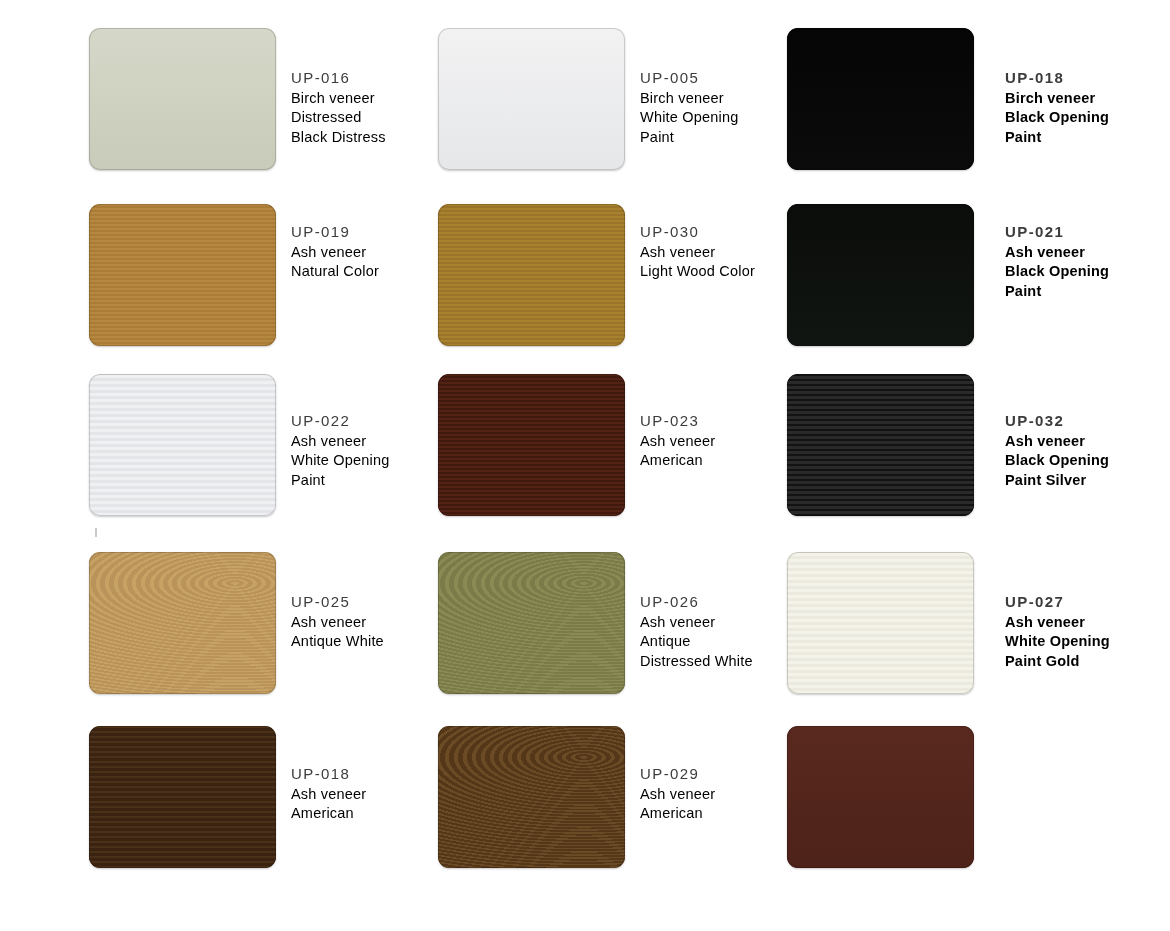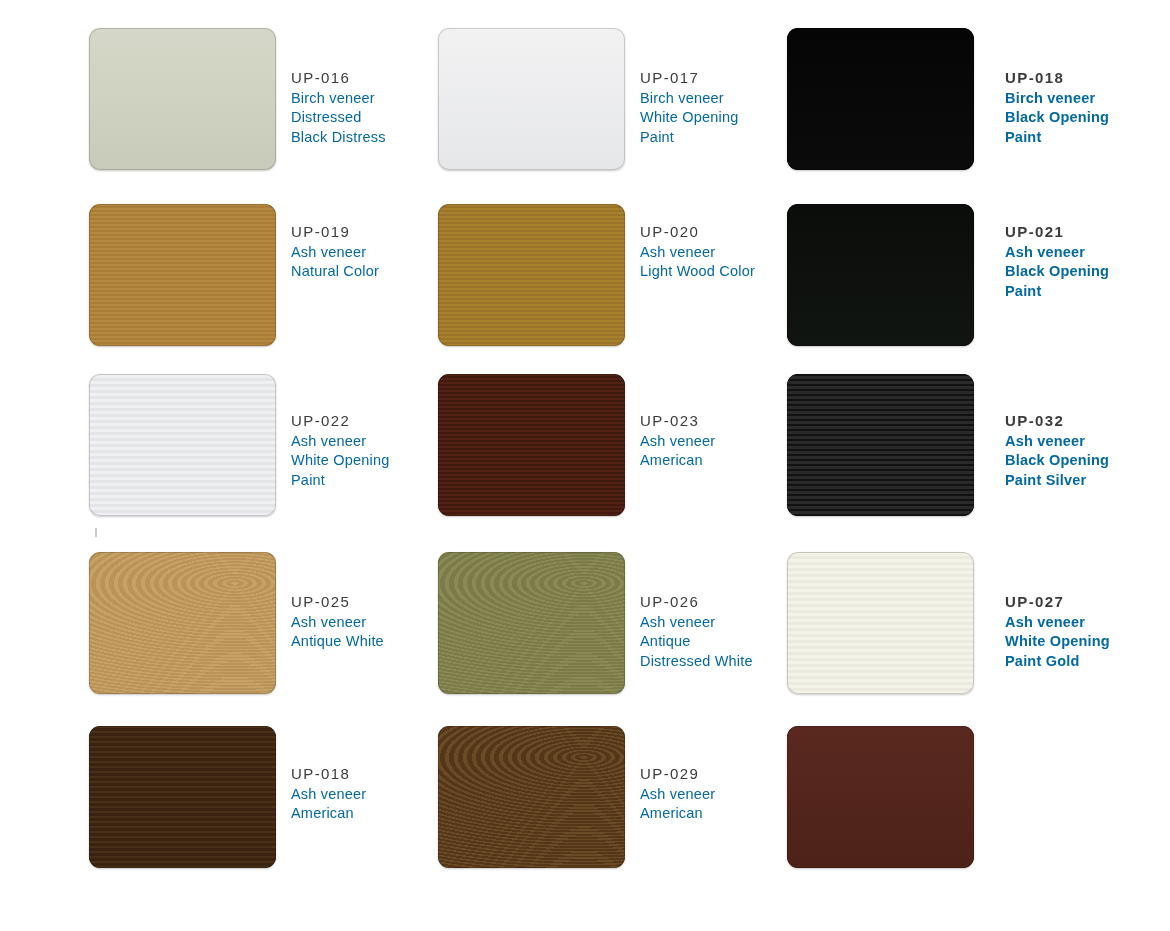--- a/index.html
+++ b/index.html
@@ -68,21 +68,21 @@
     letter-spacing: 0.2px;
     white-space: nowrap;
   }
   .caption .code {
     font-size: 15px;
     letter-spacing: 1.4px;
     color: #3c3c3c;
     margin-bottom: 1px;
   }
   .caption .line {
-    color: #0369a1;
+    color: #000000;
   }
   
   .r1 .caption { padding-top: 40px; }
   .r2 .caption { padding-top: 18px; }
   .r3 .caption { padding-top: 37px; }
   .r4 .caption { padding-top: 40px; }
   .r5 .caption { padding-top: 38px; }
   .cell.c3 .caption { margin-left: 31px; font-weight: bold; }
 
   .speck {
@@ -110,21 +110,21 @@
           <div class="line">Distressed</div>
           <div class="line">Black Distress</div>
         </div>
       </div>
       <div class="cell r1 c2">
         <div class="swatch" style="background: rgb(242, 242, 243);">
           <div class="grain" style="background: linear-gradient(rgb(242, 242, 243) 0%, rgb(230, 231, 233) 100%);"></div>
           <div class="edge"></div>
         </div>
         <div class="caption">
-          <div class="code">UP-017</div>
+          <div class="code">UP-005</div>
           <div class="line">Birch veneer</div>
           <div class="line">White Opening</div>
           <div class="line">Paint</div>
         </div>
       </div>
       <div class="cell r1 c3">
         <div class="swatch" style="background: rgb(5, 5, 5);">
           <div class="grain" style="background: linear-gradient(rgb(5, 5, 5) 0%, rgb(11, 11, 11) 100%);"></div>
           <div class="edge"></div>
         </div>
@@ -145,21 +145,21 @@
           <div class="line">Ash veneer</div>
           <div class="line">Natural Color</div>
         </div>
       </div>
       <div class="cell r2 c2">
         <div class="swatch" style="background: rgb(168, 129, 47);">
           <div class="grain" style="background: repeating-linear-gradient(0deg, rgb(168, 129, 47) 0px, rgb(168, 129, 47) 2px, rgb(153, 116, 41) 2px, rgb(153, 116, 41) 4px), linear-gradient(rgba(255, 255, 255, 0.1), rgba(0, 0, 0, 0.14));"></div>
           <div class="edge"></div>
         </div>
         <div class="caption">
-          <div class="code">UP-020</div>
+          <div class="code">UP-030</div>
           <div class="line">Ash veneer</div>
           <div class="line">Light Wood Color</div>
         </div>
       </div>
       <div class="cell r2 c3">
         <div class="swatch" style="background: rgb(10, 13, 10);">
           <div class="grain" style="background: linear-gradient(rgb(10, 13, 10) 0%, rgb(17, 21, 17) 100%);"></div>
           <div class="edge"></div>
         </div>
         <div class="caption">

